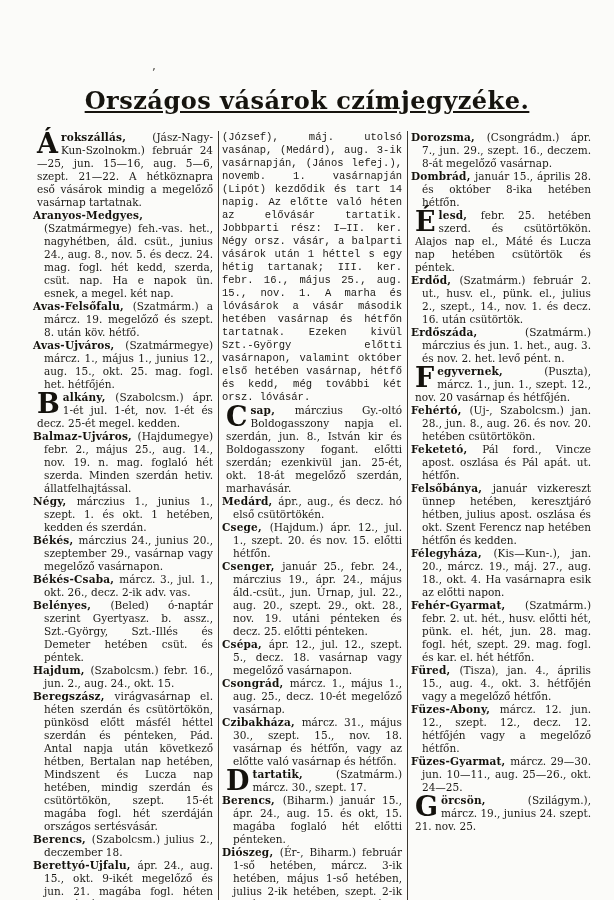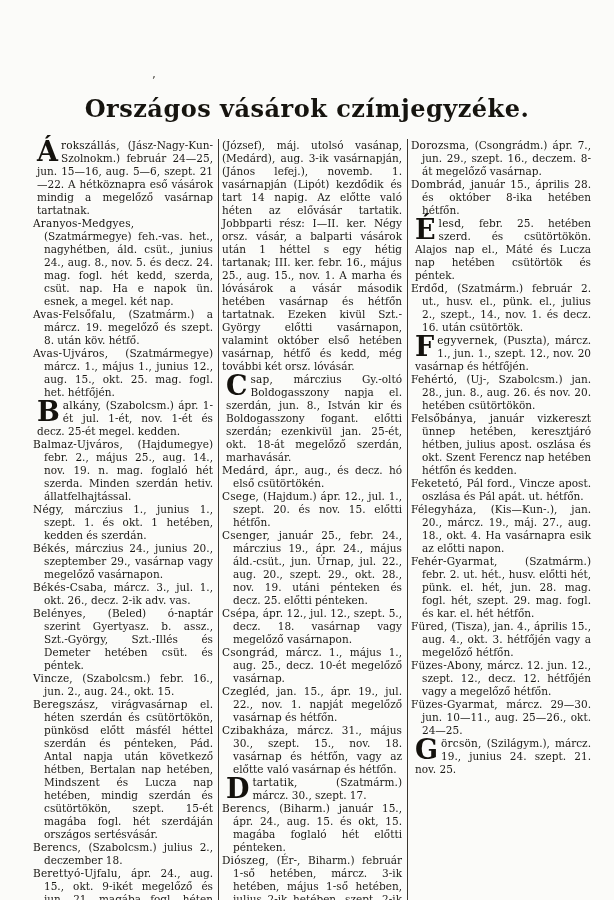--- a/index.html
+++ b/index.html
@@ -19,27 +19,28 @@
     font-family: "DejaVu Serif", "Liberation Serif", serif;
   }
   .speck {
     position: absolute;
     left: 152px;
     top: 62px;
     font-size: 11px;
     color: #2a2722;
   }
   .title {
-    margin: 12px;
+    margin: 4px;
     padding-top: 82px;
     text-align: center;
     font-size: 24px;
     font-weight: 700;
     letter-spacing: 0.5px;
     color: #16140f;
+    text-decoration: underline;
   }
   .columns {
     display: flex;
     margin: 16px 8px 0 30px;
   }
   .col {
     width: 180px;
     padding: 0 5px 0 3px;
     border-right: 1px solid #3a362f;
     font-size: 10.5px;
@@ -52,31 +53,32 @@
     padding-left: 11px;
     text-indent: -11px;
   }
   .entry.has-drop {
     padding-left: 4px;
     text-indent: 0;
   }
   .entry.cont {
     padding-left: 0;
     text-indent: 0;
+    font-family: Liberation Mono, monospace;
   }
   .dropcap {
     float: left;
     font-size: 27px;
     line-height: 23px;
     font-weight: 700;
     margin: 1px 3px 0 0;
     color: #14120d;
   }
   .town {
-    font-weight: 400;
+    font-weight: 700;
     letter-spacing: 0.2px;
     color: #14120d;
   }
 </style>
 </head>
 <body>
 
 <div class="page">
   <span class="speck">’</span>
   <h1 class="title">Országos vásárok czímjegyzéke.</h1>
@@ -85,48 +87,48 @@
         <p class="entry has-drop"><span class="dropcap">Á</span><span class="town">rokszállás, </span>(Jász-Nagy-Kun-Szolnokm.) február 24—25, jun. 15—16, aug. 5—6, szept. 21—22. A hétköznapra eső vásárok mindig a megelőző vasárnap tartatnak.</p>
         <p class="entry"><span class="town">Aranyos-Medgyes, </span>(Szatmármegye) feh.-vas. het., nagyhétben, áld. csüt., junius 24., aug. 8., nov. 5. és decz. 24. mag. fogl. hét kedd, szerda, csüt. nap. Ha e napok ün. esnek, a megel. két nap.</p>
         <p class="entry"><span class="town">Avas-Felsőfalu, </span>(Szatmárm.) a márcz. 19. megelőző és szept. 8. után köv. hétfő.</p>
         <p class="entry"><span class="town">Avas-Ujváros, </span>(Szatmármegye) márcz. 1., május 1., junius 12., aug. 15., okt. 25. mag. fogl. het. hétfőjén.</p>
         <p class="entry has-drop"><span class="dropcap">B</span><span class="town">alkány, </span>(Szabolcsm.) ápr. 1-ét jul. 1-ét, nov. 1-ét és decz. 25-ét megel. kedden.</p>
         <p class="entry"><span class="town">Balmaz-Ujváros, </span>(Hajdumegye) febr. 2., május 25., aug. 14., nov. 19. n. mag. foglaló hét szerda. Minden szerdán hetiv. állatfelhajtással.</p>
         <p class="entry"><span class="town">Négy, </span>márczius 1., junius 1., szept. 1. és okt. 1 hetében, kedden és szerdán.</p>
         <p class="entry"><span class="town">Békés, </span>márczius 24., junius 20., szeptember 29., vasárnap vagy megelőző vasárnapon.</p>
         <p class="entry"><span class="town">Békés-Csaba, </span>márcz. 3., jul. 1., okt. 26., decz. 2-ik adv. vas.</p>
         <p class="entry"><span class="town">Belényes, </span>(Beled) ó-naptár szerint Gyertyasz. b. assz., Szt.-György, Szt.-Illés és Demeter hetében csüt. és péntek.</p>
-        <p class="entry"><span class="town">Vincze, </span>(Szabolcsm.) febr. 16., jun. 2., aug. 24., okt. 15.</p>
+        <p class="entry"><span class="town">Hajdum, </span>(Szabolcsm.) febr. 16., jun. 2., aug. 24., okt. 15.</p>
         <p class="entry"><span class="town">Beregszász, </span>virágvasárnap el. héten szerdán és csütörtökön, pünkösd előtt másfél héttel szerdán és pénteken, Pád. Antal napja után következő hétben, Bertalan nap hetében, Mindszent és Lucza nap hetében, mindig szerdán és csütörtökön, szept. 15-ét magába fogl. hét szerdáján országos sertésvásár.</p>
         <p class="entry"><span class="town">Berencs, </span>(Szabolcsm.) julius 2., deczember 18.</p>
         <p class="entry"><span class="town">Berettyó-Ujfalu, </span>ápr. 24., aug. 15., okt. 9-ikét megelőző és jun. 21. magába fogl. héten szerdán és csütörtökön.</p>
       </div>
       <div class="col">
         <p class="entry cont">(József), máj. utolsó vasánap, (Medárd), aug. 3-ik vasárnapján, (János lefej.), novemb. 1. vasárnapján (Lipót) kezdődik és tart 14 napig. Az előtte való héten az elővásár tartatik. Jobbparti rész: I—II. ker. Négy orsz. vásár, a balparti vásárok után 1 héttel s egy hétig tartanak; III. ker. febr. 16., május 25., aug. 15., nov. 1. A marha és lóvásárok a vásár második hetében vasárnap és hétfőn tartatnak. Ezeken kivül Szt.-György előtti vasárnapon, valamint október első hetében vasárnap, hétfő és kedd, még további két orsz. lóvásár.</p>
         <p class="entry has-drop"><span class="dropcap">C</span><span class="town">sap, </span>márczius Gy.-oltó Boldogasszony napja el. szerdán, jun. 8., István kir és Boldogasszony fogant. előtti szerdán; ezenkivül jan. 25-ét, okt. 18-át megelőző szerdán, marhavásár.</p>
         <p class="entry"><span class="town">Medárd, </span>ápr., aug., és decz. hó első csütörtökén.</p>
         <p class="entry"><span class="town">Csege, </span>(Hajdum.) ápr. 12., jul. 1., szept. 20. és nov. 15. előtti hétfőn.</p>
         <p class="entry"><span class="town">Csenger, </span>január 25., febr. 24., márczius 19., ápr. 24., május áld.-csüt., jun. Úrnap, jul. 22., aug. 20., szept. 29., okt. 28., nov. 19. utáni pénteken és decz. 25. előtti pénteken.</p>
         <p class="entry"><span class="town">Csépa, </span>ápr. 12., jul. 12., szept. 5., decz. 18. vasárnap vagy megelőző vasárnapon.</p>
         <p class="entry"><span class="town">Csongrád, </span>márcz. 1., május 1., aug. 25., decz. 10-ét megelőző vasárnap.</p>
-        <p class="entry"><span class="town">Czegléd, </span>jan. 15., ápr. 19., jul. 22., nov. 1. napját megelőző vasárnap és hétfőn.</p>
         <p class="entry"><span class="town">Czibakháza, </span>márcz. 31., május 30., szept. 15., nov. 18. vasárnap és hétfőn, vagy az előtte való vasárnap és hétfőn.</p>
         <p class="entry has-drop"><span class="dropcap">D</span><span class="town">tartatik, </span>(Szatmárm.) márcz. 30., szept. 17.</p>
         <p class="entry"><span class="town">Berencs, </span>(Biharm.) január 15., ápr. 24., aug. 15. és okt, 15. magába foglaló hét előtti pénteken.</p>
         <p class="entry"><span class="town">Diószeg, </span>(Ér-, Biharm.) február 1-ső hetében, márcz. 3-ik hetében, május 1-ső hetében, julius 2-ik hetében, szept. 2-ik hetében, decz. 2-ik hetében szerdai napokon.</p>
       </div>
       <div class="col">
         <p class="entry"><span class="town">Dorozsma, </span>(Csongrádm.) ápr. 7., jun. 29., szept. 16., deczem. 8-át megelőző vasárnap.</p>
         <p class="entry"><span class="town">Dombrád, </span>január 15., április 28. és október 8-ika hetében hétfőn.</p>
         <p class="entry has-drop"><span class="dropcap">É</span><span class="town">lesd, </span>febr. 25. hetében szerd. és csütörtökön. Alajos nap el., Máté és Lucza nap hetében csütörtök és péntek.</p>
         <p class="entry"><span class="town">Erdőd, </span>(Szatmárm.) február 2. ut., husv. el., pünk. el., julius 2., szept., 14., nov. 1. és decz. 16. után csütörtök.</p>
+        <p class="entry"><span class="town">Erdőszáda, </span>(Szatmárm.) márczius és jun. 1. het., aug. 3. és nov. 2. het. levő pént. n.</p>
         <p class="entry has-drop"><span class="dropcap">F</span><span class="town">egyvernek, </span>(Puszta), márcz. 1., jun. 1., szept. 12., nov. 20 vasárnap és hétfőjén.</p>
         <p class="entry"><span class="town">Fehértó, </span>(Uj-, Szabolcsm.) jan. 28., jun. 8., aug. 26. és nov. 20. hetében csütörtökön.</p>
+        <p class="entry"><span class="town">Feketetó, </span>Pál ford., Vincze apost. oszlása és Pál apát. ut. hétfőn.</p>
         <p class="entry"><span class="town">Felsőbánya, </span>január vizkereszt ünnep hetében, keresztjáró hétben, julius apost. oszlása és okt. Szent Ferencz nap hetében hétfőn és kedden.</p>
-        <p class="entry"><span class="town">Feketetó, </span>Pál ford., Vincze apost. oszlása és Pál apát. ut. hétfőn.</p>
         <p class="entry"><span class="town">Félegyháza, </span>(Kis—Kun-.), jan. 20., márcz. 19., máj. 27., aug. 18., okt. 4. Ha vasárnapra esik az előtti napon.</p>
         <p class="entry"><span class="town">Fehér-Gyarmat, </span>(Szatmárm.) febr. 2. ut. hét., husv. előtti hét, pünk. el. hét, jun. 28. mag. fogl. hét, szept. 29. mag. fogl. és kar. el. hét hétfőn.</p>
         <p class="entry"><span class="town">Füred, </span>(Tisza), jan. 4., április 15., aug. 4., okt. 3. hétfőjén vagy a megelőző hétfőn.</p>
         <p class="entry"><span class="town">Füzes-Abony, </span>márcz. 12. jun. 12., szept. 12., decz. 12. hétfőjén vagy a megelőző hétfőn.</p>
         <p class="entry"><span class="town">Füzes-Gyarmat, </span>márcz. 29—30. jun. 10—11., aug. 25—26., okt. 24—25.</p>
         <p class="entry has-drop"><span class="dropcap">G</span><span class="town">örcsön, </span>(Szilágym.), márcz. 19., junius 24. szept. 21. nov. 25.</p>
       </div>
     </div>
 </div>
 

